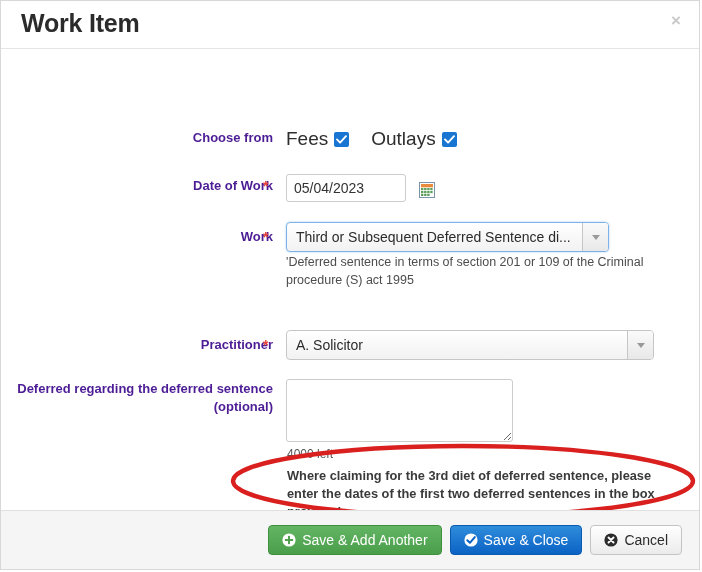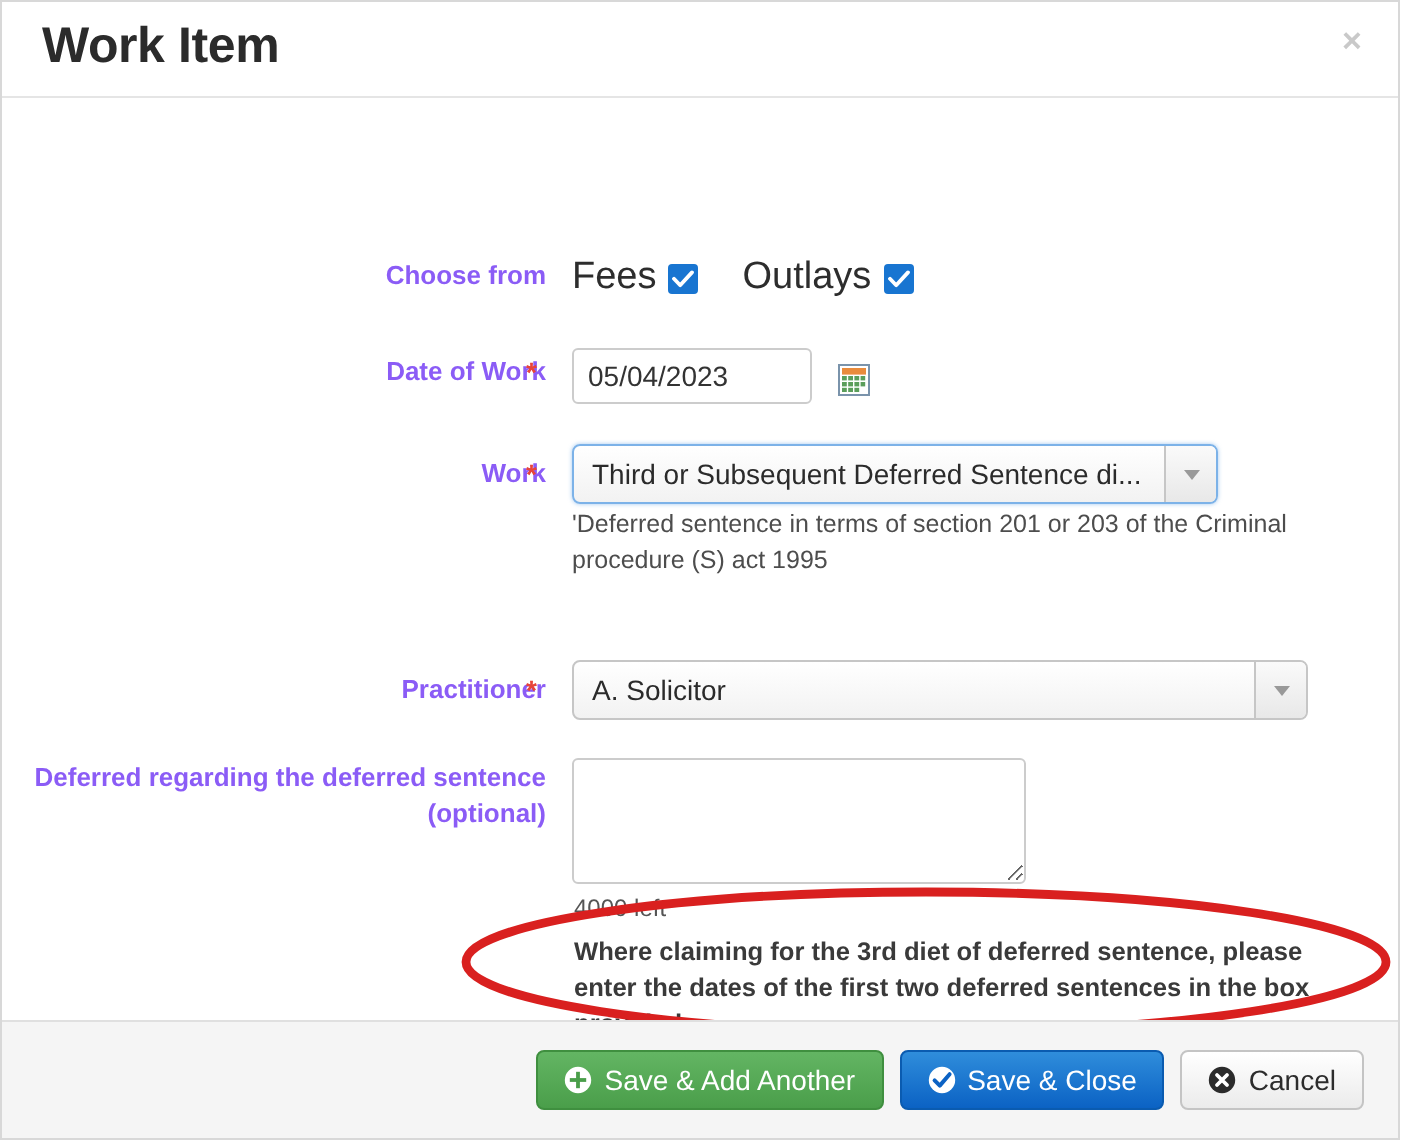--- a/index.html
+++ b/index.html
@@ -82,21 +82,21 @@
     width: 100%;
     box-sizing: border-box;
   }
   .form-label {
     position: absolute;
     left: 10px;
     width: 262px;
     text-align: right;
     font-weight: bold;
     font-size: 13px;
-    color: #8b5cf6;
+    color: #4c1d95;
     line-height: 18px;
   }
   .req-star {
     position: absolute;
     color: #e8443a;
     font-size: 14px;
     font-weight: bold;
     line-height: 18px;
   }
   .field-area {
@@ -346,21 +346,21 @@
       <div class="req-star" style="left:262px; top:4px;">*</div>
       <div class="field-area" style="top:-2px; width:323px;">
         <div class="select-wrap focused" style="width:323px;">
           <span class="select-text">Third or Subsequent Deferred Sentence di...</span>
           <span class="select-arrow-btn">
             <span class="caret"></span>
           </span>
         </div>
       </div>
     </div>
-    <div class="help-text" style="top:204px;">'Deferred sentence in terms of section 201 or 203 of the Criminal procedure (S) act 1995</div>
+    <div class="help-text" style="top:204px;">'Deferred sentence in terms of section 201 or 109 of the Criminal procedure (S) act 1995</div>
 
     <div class="form-row" style="top:285px;">
       <div class="form-label" style="top:2px;">Practitioner</div>
       <div class="req-star" style="left:262px; top:2px;">*</div>
       <div class="field-area" style="top:-4px; width:322px;">
         <div class="select-wrap" style="width:368px;">
           <span class="select-text">A. Solicitor</span>
           <span class="select-arrow-btn">
             <span class="caret"></span>
           </span>

